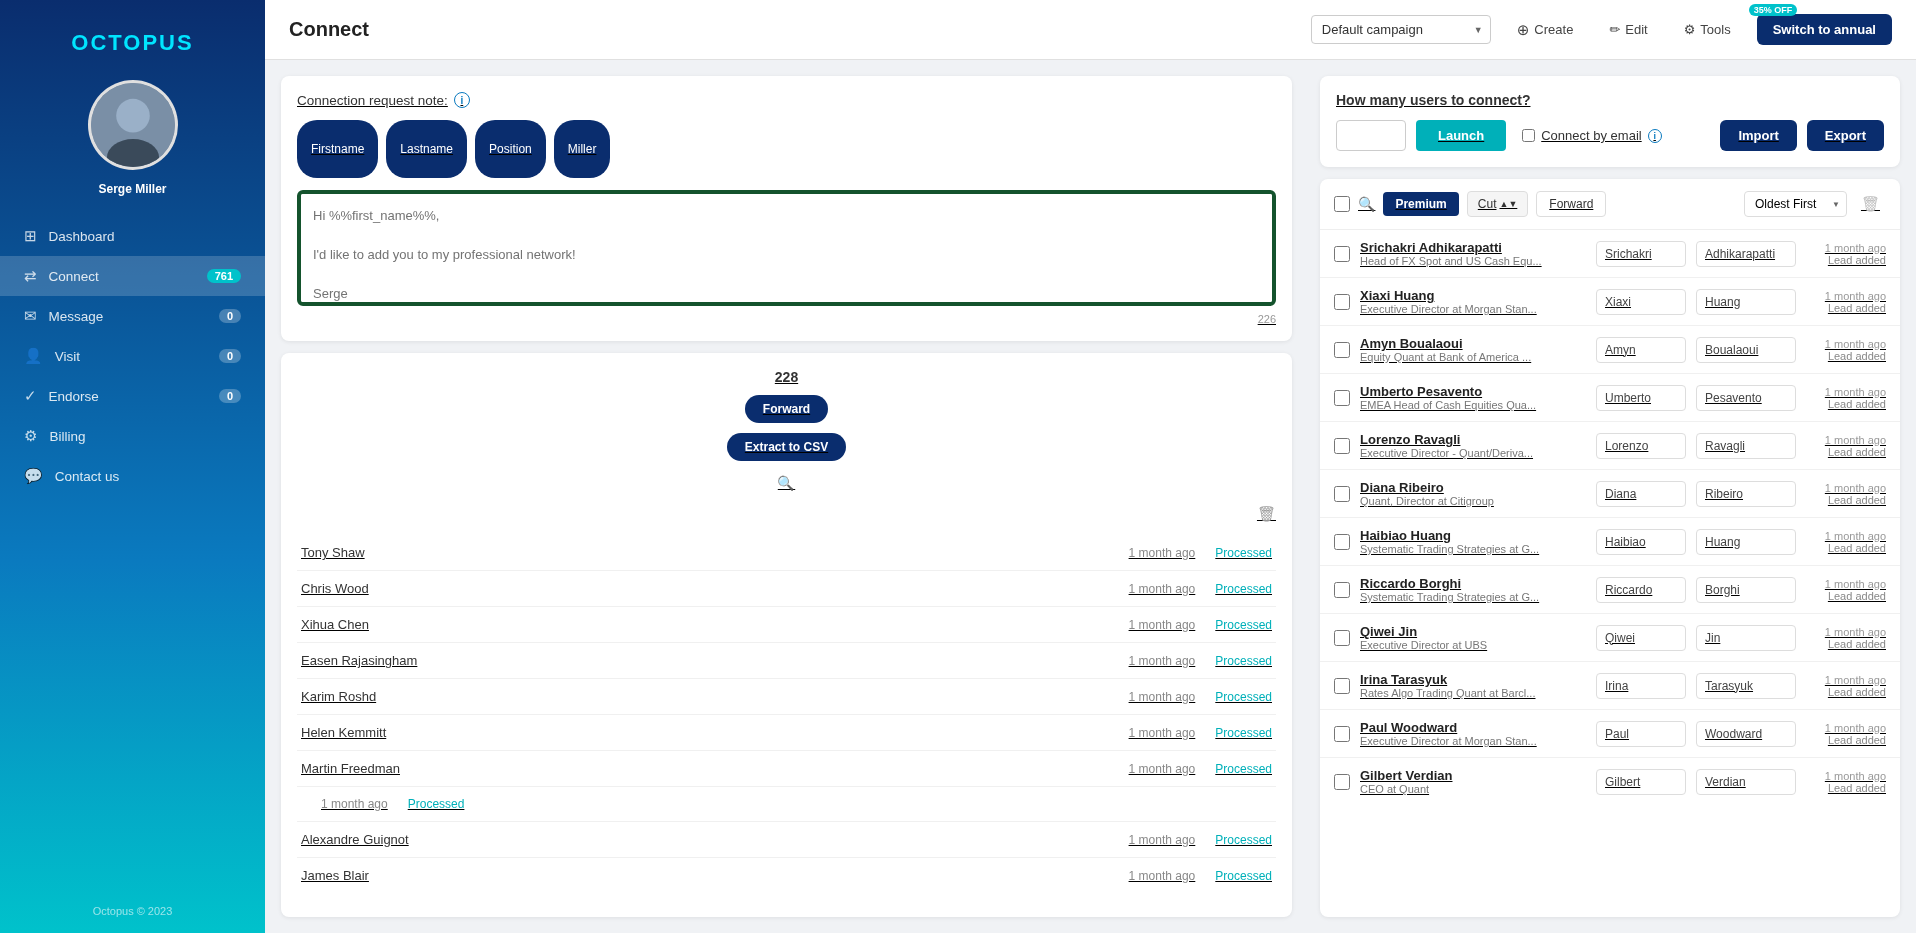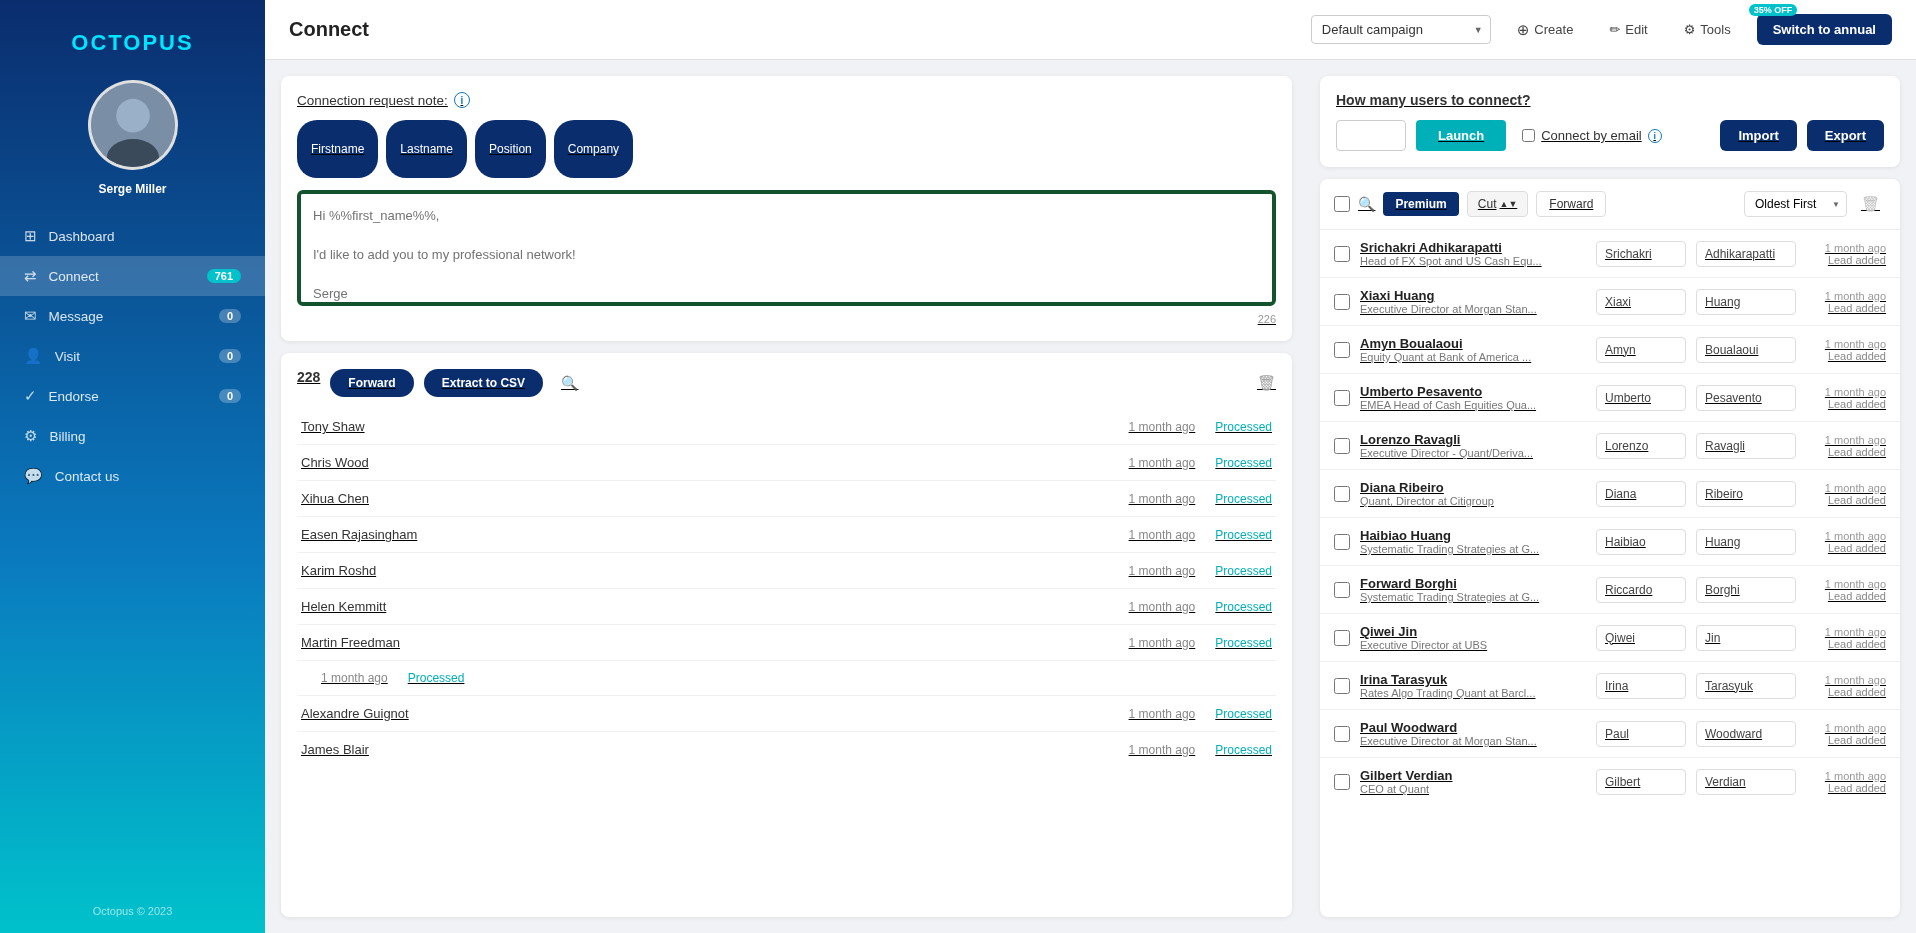--- a/index.html
+++ b/index.html
@@ -250,22 +250,24 @@
       border-radius: 8px;
       padding: 16px;
       box-shadow: 0 1px 4px rgba(0,0,0,0.08);
       flex: 1;
       overflow: hidden;
       display: flex;
       flex-direction: column;
     }
     .queue-header {
       display: flex;
+      align-items: center;
       gap: 10px;
       margin-bottom: 12px;
+      flex-direction: column;
     }
     .queue-count {
       font-size: 14px;
       font-weight: 600;
       color: #333;
     }
     .queue-btn {
       background: #0a2d6e;
       color: white;
       border: none;
@@ -652,21 +654,21 @@
 
       <div class="card">
         <div class="card-title">
           <span>Connection request note:</span>
           <span class="info-icon">i</span>
         </div>
         <div class="tag-buttons">
           <button class="tag-btn">Firstname</button>
           <button class="tag-btn">Lastname</button>
           <button class="tag-btn">Position</button>
-          <button class="tag-btn">Company</button>
+          <button class="tag-btn">Miller</button>
         </div>
         <textarea class="note-textarea" style="">Hi %%first_name%%,
 
 I'd like to add you to my professional network!
 
 Serge</textarea>
         <div class="char-count">226</div>
       </div>
 
       <div class="queue-card">
@@ -862,21 +864,21 @@
     <input type="text" class="lead-firstname" value="Haibiao" style="">
     <input type="text" class="lead-lastname" value="Huang" style="">
     <div style="min-width:80px;text-align:right;">
       <div class="lead-time">1 month ago</div>
       <div class="lead-status">Lead added</div>
     </div>
   </div>
             <div class="lead-item">
     <input type="checkbox" class="lead-checkbox" style="">
     <div class="lead-info">
-      <div class="lead-name">Forward Borghi</div>
+      <div class="lead-name">Riccardo Borghi</div>
       <div class="lead-title">Systematic Trading Strategies at G...</div>
     </div>
     <input type="text" class="lead-firstname" value="Riccardo" style="">
     <input type="text" class="lead-lastname" value="Borghi" style="">
     <div style="min-width:80px;text-align:right;">
       <div class="lead-time">1 month ago</div>
       <div class="lead-status">Lead added</div>
     </div>
   </div>
             <div class="lead-item">

